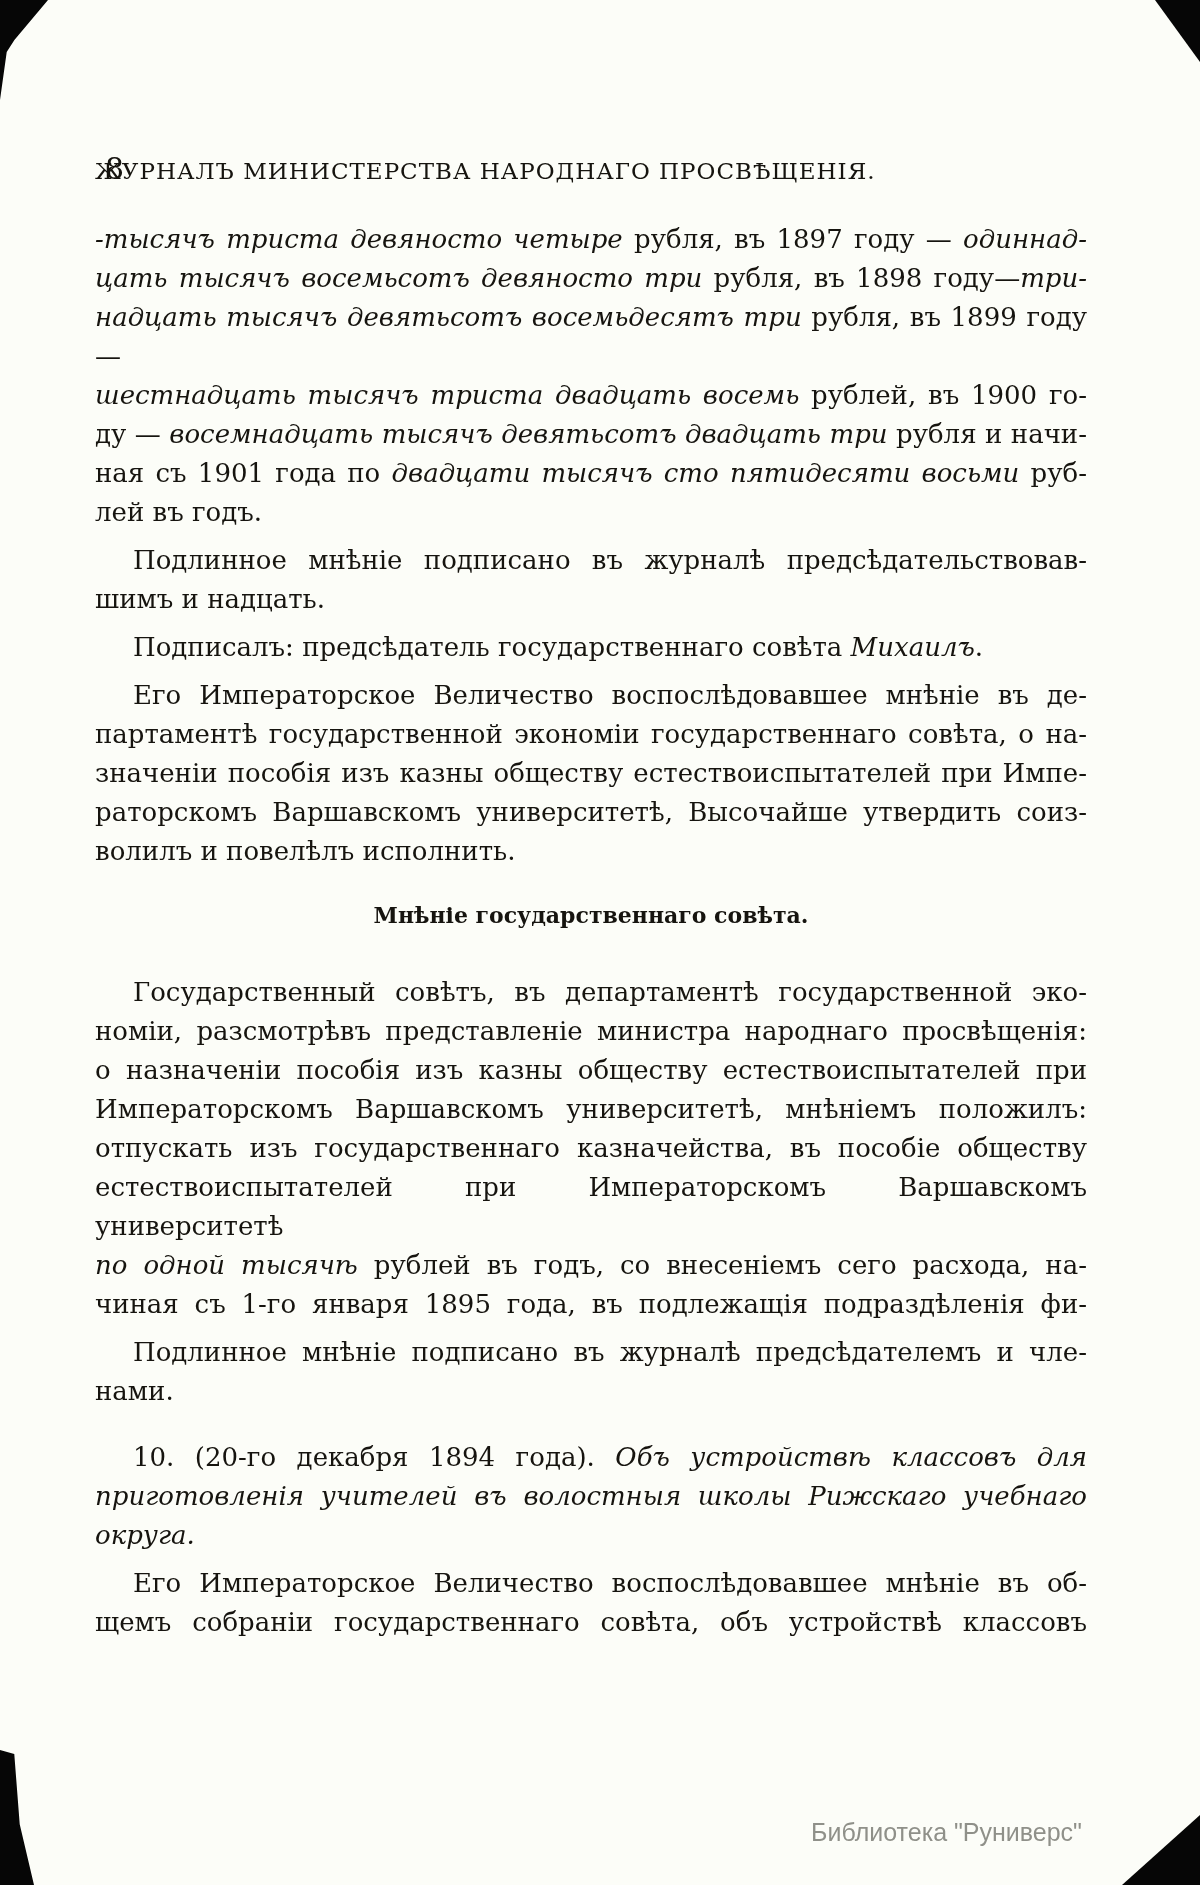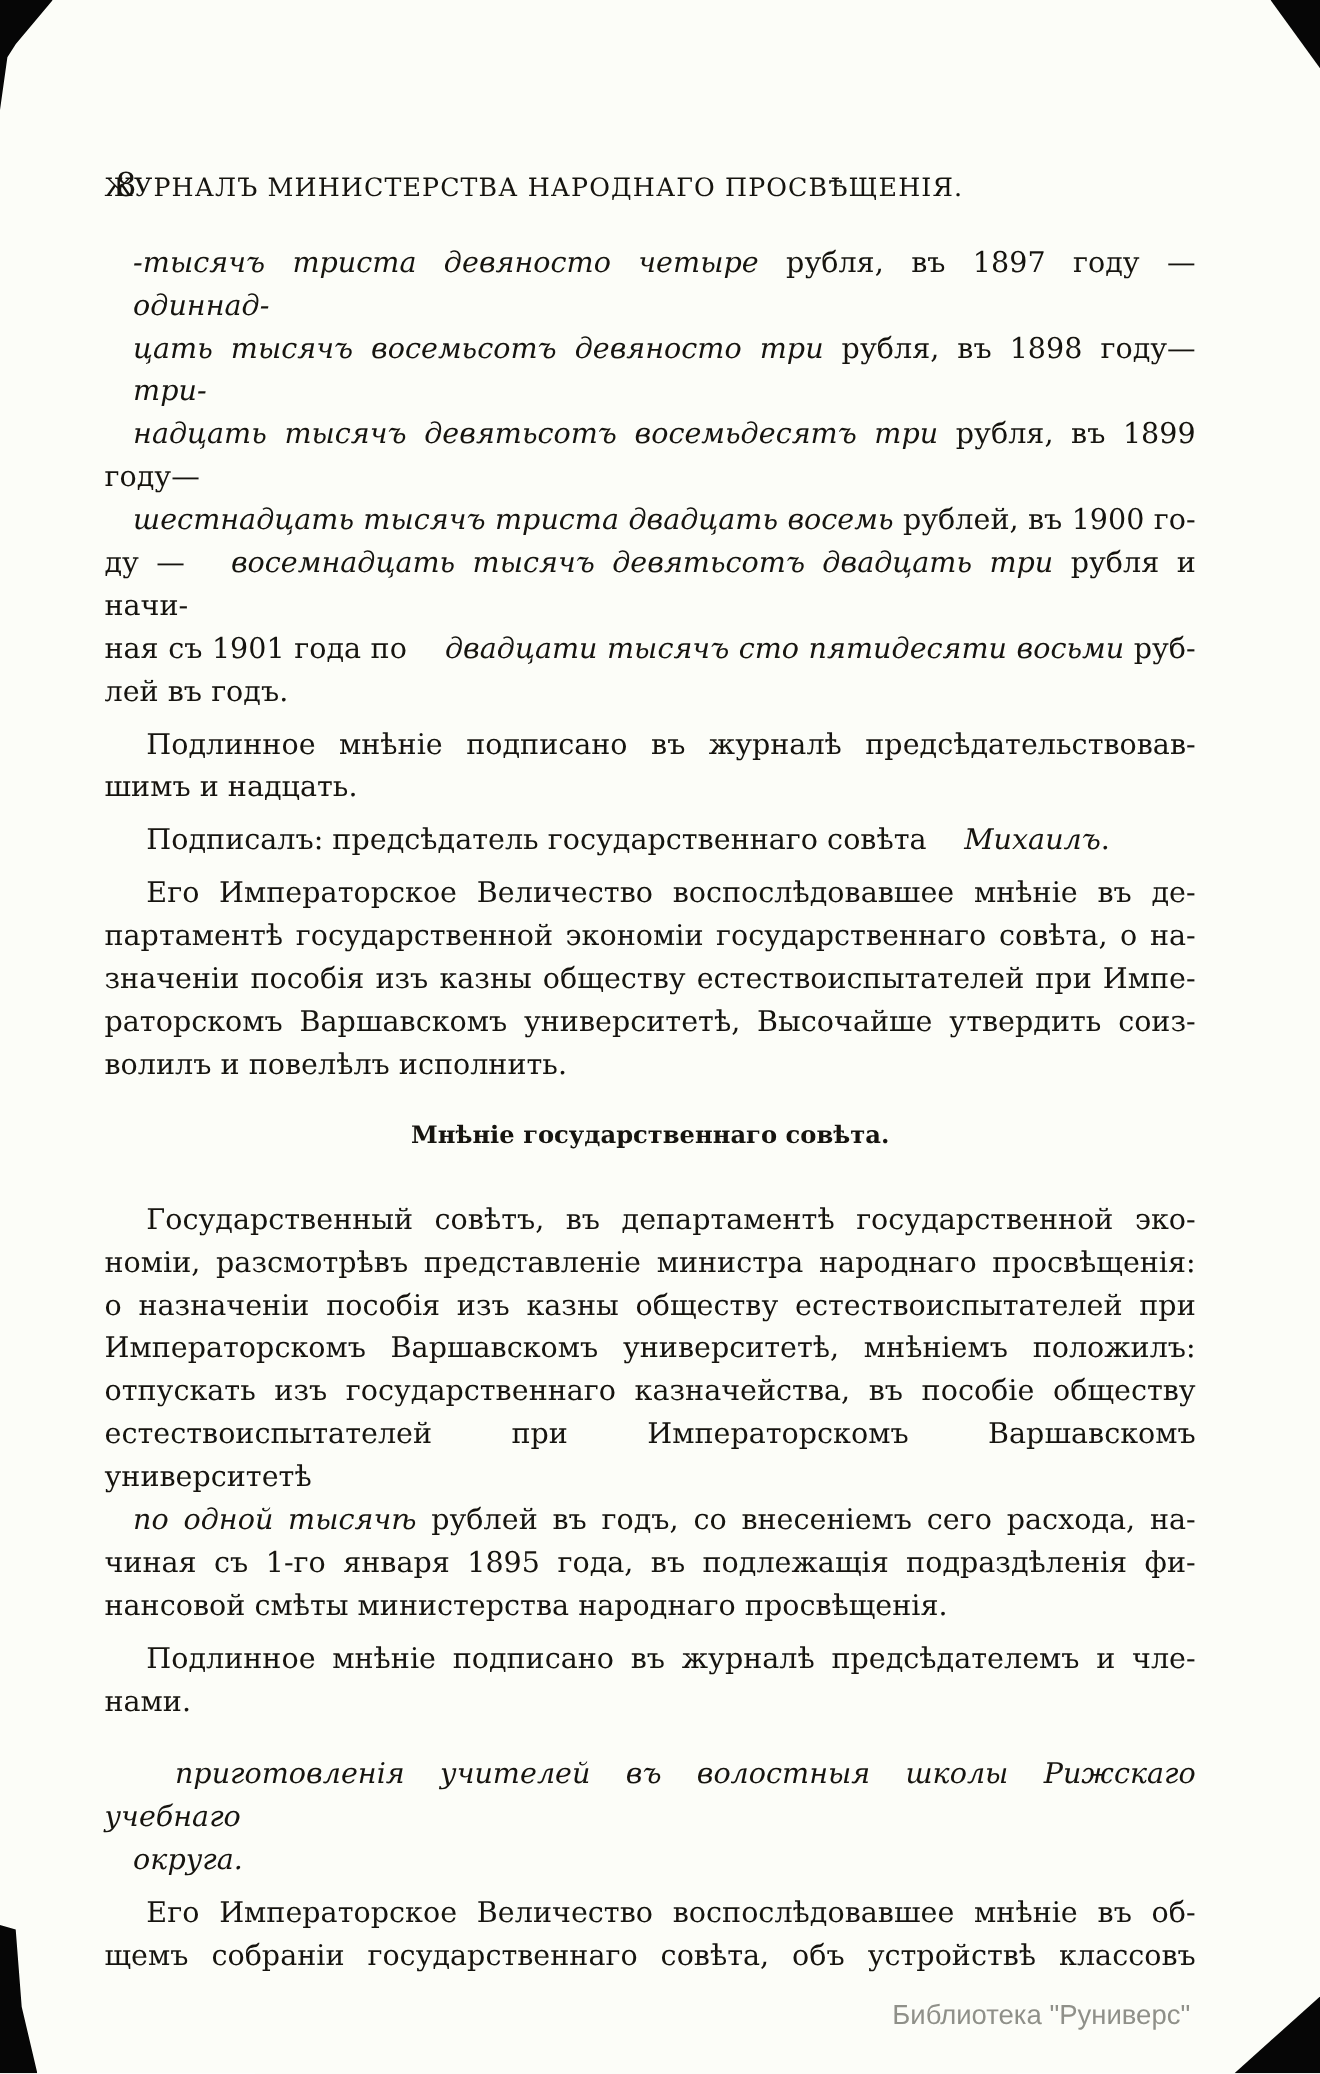--- a/index.html
+++ b/index.html
@@ -51,21 +51,21 @@
   .line{
     text-align:justify;
     -moz-text-align-last:justify;
     text-align-last:justify;
   }
   .line.noFill{
     -moz-text-align-last:left;
     text-align-last:left;
   }
   .para.indent .line:first-child{text-indent:38px;}
-  .it{font-style:italic;margin-left:26px;}
+  .it{font-style:italic;}
   .doc-heading{
     margin:25px 0 38px 0;
     text-align:center;
     -moz-text-align-last:center;
     text-align-last:center;
     font-weight:bold;
     font-size:22px;line-height:39px;
   }
 
   
@@ -119,27 +119,27 @@
       <div class="doc-heading">Мнѣніе государственнаго совѣта.</div>
       <div class="para indent">
         <div class="line"><span>Государственный совѣтъ, въ департаментѣ государственной эко-</span></div>
         <div class="line"><span>номіи, разсмотрѣвъ представленіе министра народнаго просвѣщенія:</span></div>
         <div class="line"><span>о назначеніи пособія изъ казны обществу естествоиспытателей при</span></div>
         <div class="line"><span>Императорскомъ Варшавскомъ университетѣ, мнѣніемъ положилъ:</span></div>
         <div class="line"><span>отпускать изъ государственнаго казначейства, въ пособіе обществу</span></div>
         <div class="line"><span>естествоиспытателей при Императорскомъ Варшавскомъ университетѣ</span></div>
         <div class="line"><span class="it">по одной тысячѣ</span><span> рублей въ годъ, со внесеніемъ сего расхода, на-</span></div>
         <div class="line"><span>чиная съ 1-го января 1895 года, въ подлежащія подраздѣленія фи-</span></div>
-        <div class="line noFill"><span>нансовой смѣты министерства народнаго просвѣщенія.</span></div>
       </div>
       <div class="para indent">
         <div class="line"><span>Подлинное мнѣніе подписано въ журналѣ предсѣдателемъ и чле-</span></div>
         <div class="line noFill"><span>нами.</span></div>
       </div>
       <div class="para indent section">
+        <div class="line"><span>10. (20-го декабря 1894 года). </span><span class="it">Объ устройствѣ классовъ для</span></div>
         <div class="line"><span class="it">приготовленія учителей въ волостныя школы Рижскаго учебнаго</span></div>
         <div class="line noFill"><span class="it">округа.</span></div>
       </div>
       <div class="para indent">
         <div class="line"><span>Его Императорское Величество воспослѣдовавшее мнѣніе въ об-</span></div>
         <div class="line"><span>щемъ собраніи государственнаго совѣта, объ устройствѣ классовъ</span></div>
       </div>
     </div>
 
   <div id="footer-watermark">Библиотека "Руниверс"</div>

